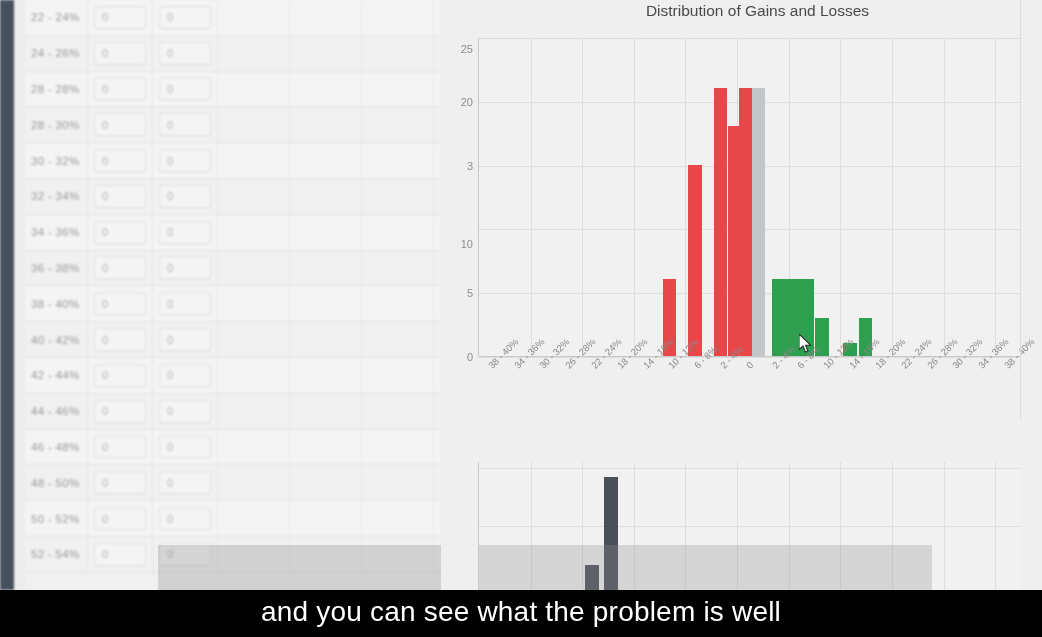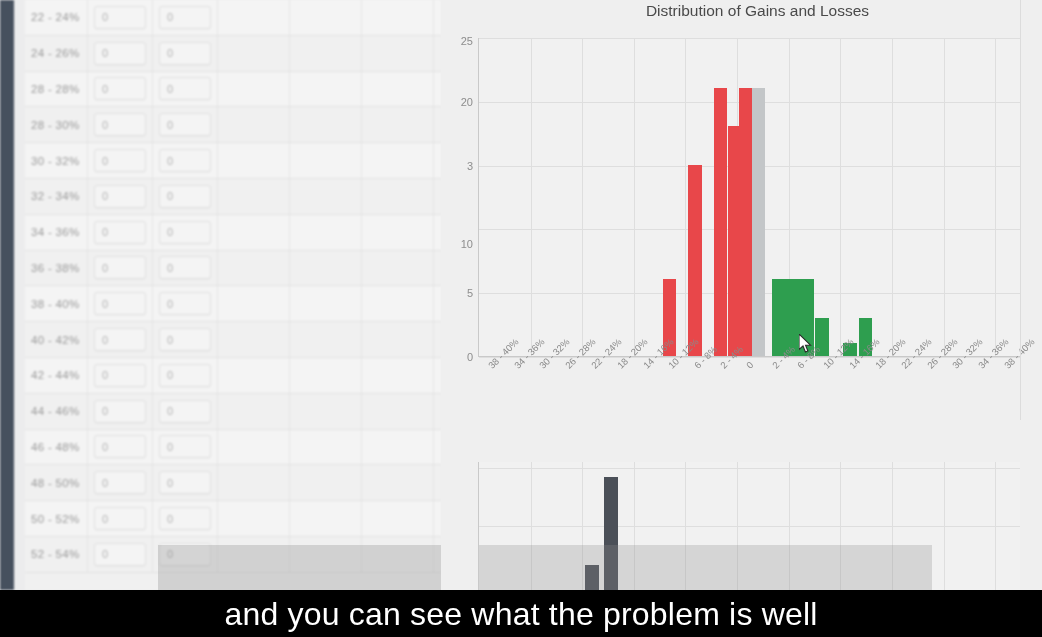--- a/index.html
+++ b/index.html
@@ -197,21 +197,21 @@
     left: 0; top: 590px;
     width: 1042px; height: 47px;
     background: #000;
     z-index: 45;
   }
   #sub-en {
     position: absolute;
     left: 0; top: 596px;
     width: 100%;
     text-align: center;
-    font-size: 32px;
+    font-size: 28px;
     color: #ffffff;
     font-weight: 400;
     letter-spacing: .2px;
     z-index: 50;
   }
 </style>
 </head>
 <body>
 
 <div id="root">
@@ -441,21 +441,21 @@
         <div class="ytick" style="top: 319px;">0</div>
         <div class="hgrid" style="top: 255.2px;"></div>
         <div class="ytick" style="top: 255.2px;">5</div>
         <div class="hgrid" style="top: 191.4px;"></div>
         <div class="ytick" style="top: 206px;">10</div>
         <div class="hgrid" style="top: 127.6px;"></div>
         <div class="ytick" style="top: 127.6px;">3</div>
         <div class="hgrid" style="top: 63.8px;"></div>
         <div class="ytick" style="top: 63.8px; margin-left: 28px;">20</div>
         <div class="hgrid" style="top: 0px;"></div>
-        <div class="ytick" style="top: 3px;">25</div>
+        <div class="ytick" style="top: 11px;">25</div>
         <div class="vgrid" style="left: 51.619px;"></div>
         <div class="vgrid" style="left: 103.238px;"></div>
         <div class="vgrid" style="left: 154.857px;"></div>
         <div class="vgrid" style="left: 206.476px;"></div>
         <div class="vgrid" style="left: 258.095px;"></div>
         <div class="vgrid" style="left: 309.714px;"></div>
         <div class="vgrid" style="left: 361.333px;"></div>
         <div class="vgrid" style="left: 412.952px;"></div>
         <div class="vgrid" style="left: 464.571px;"></div>
         <div class="vgrid" style="left: 516.19px;"></div>

